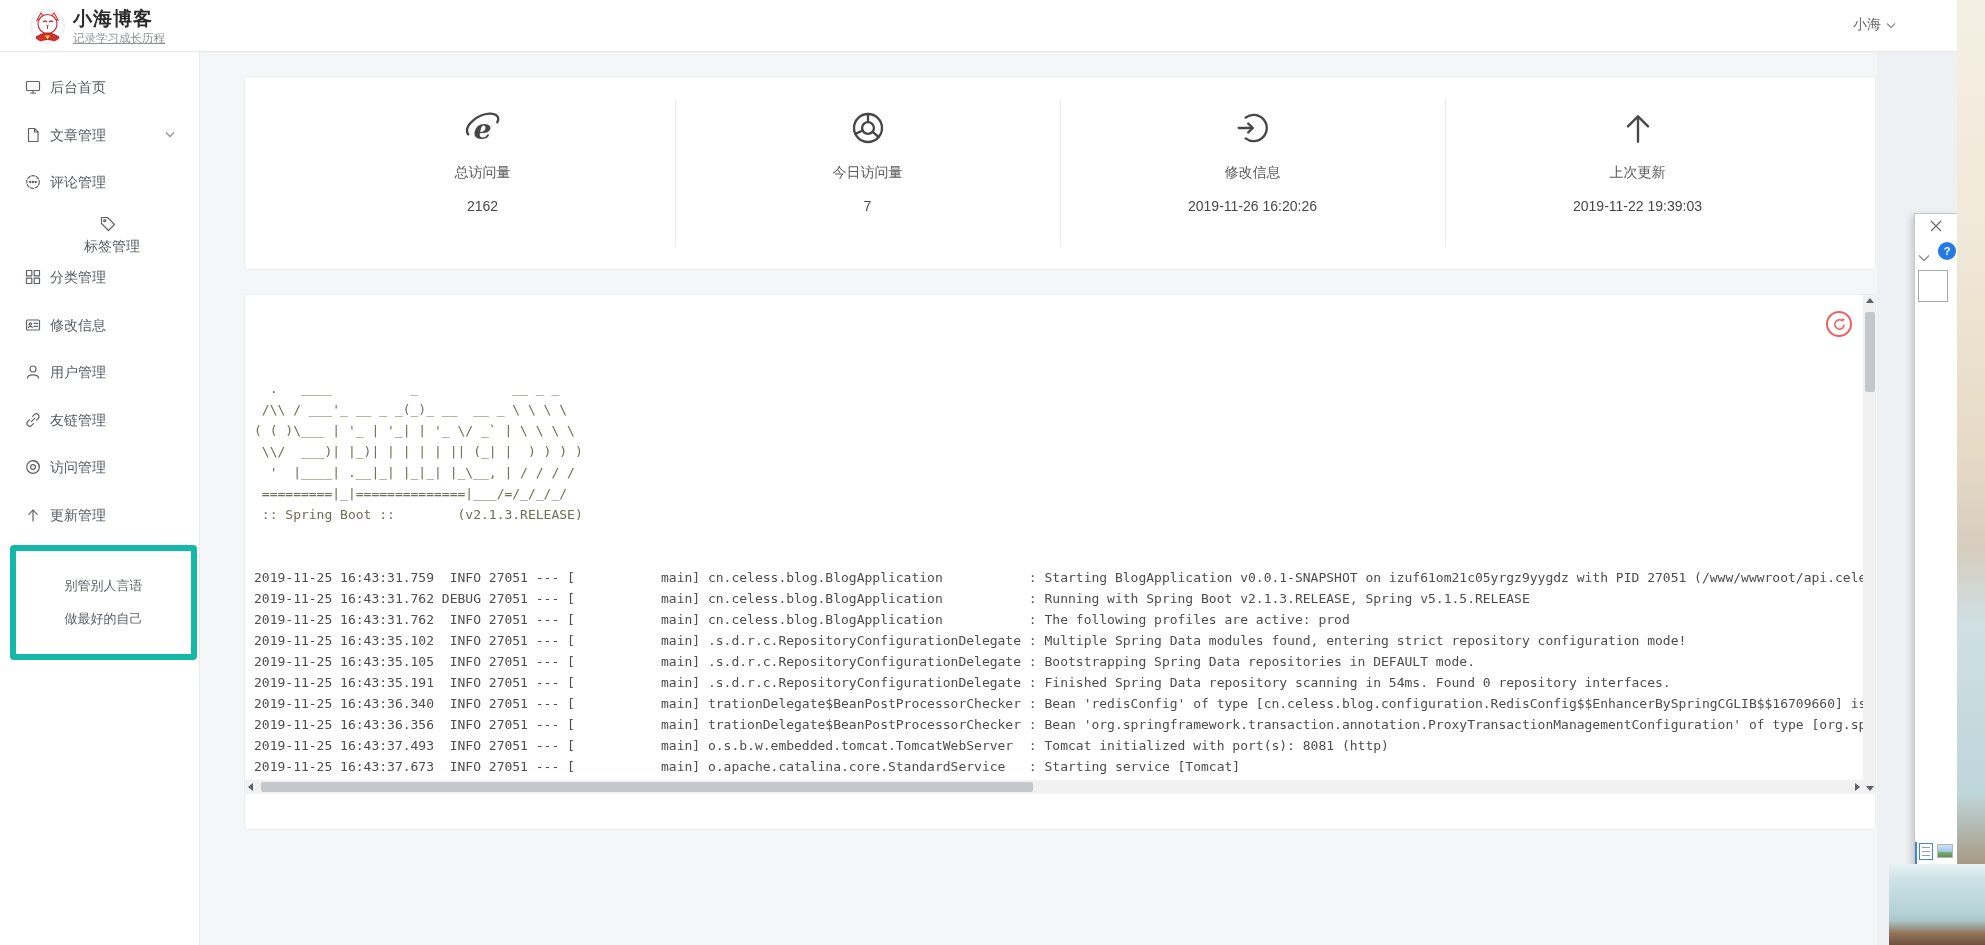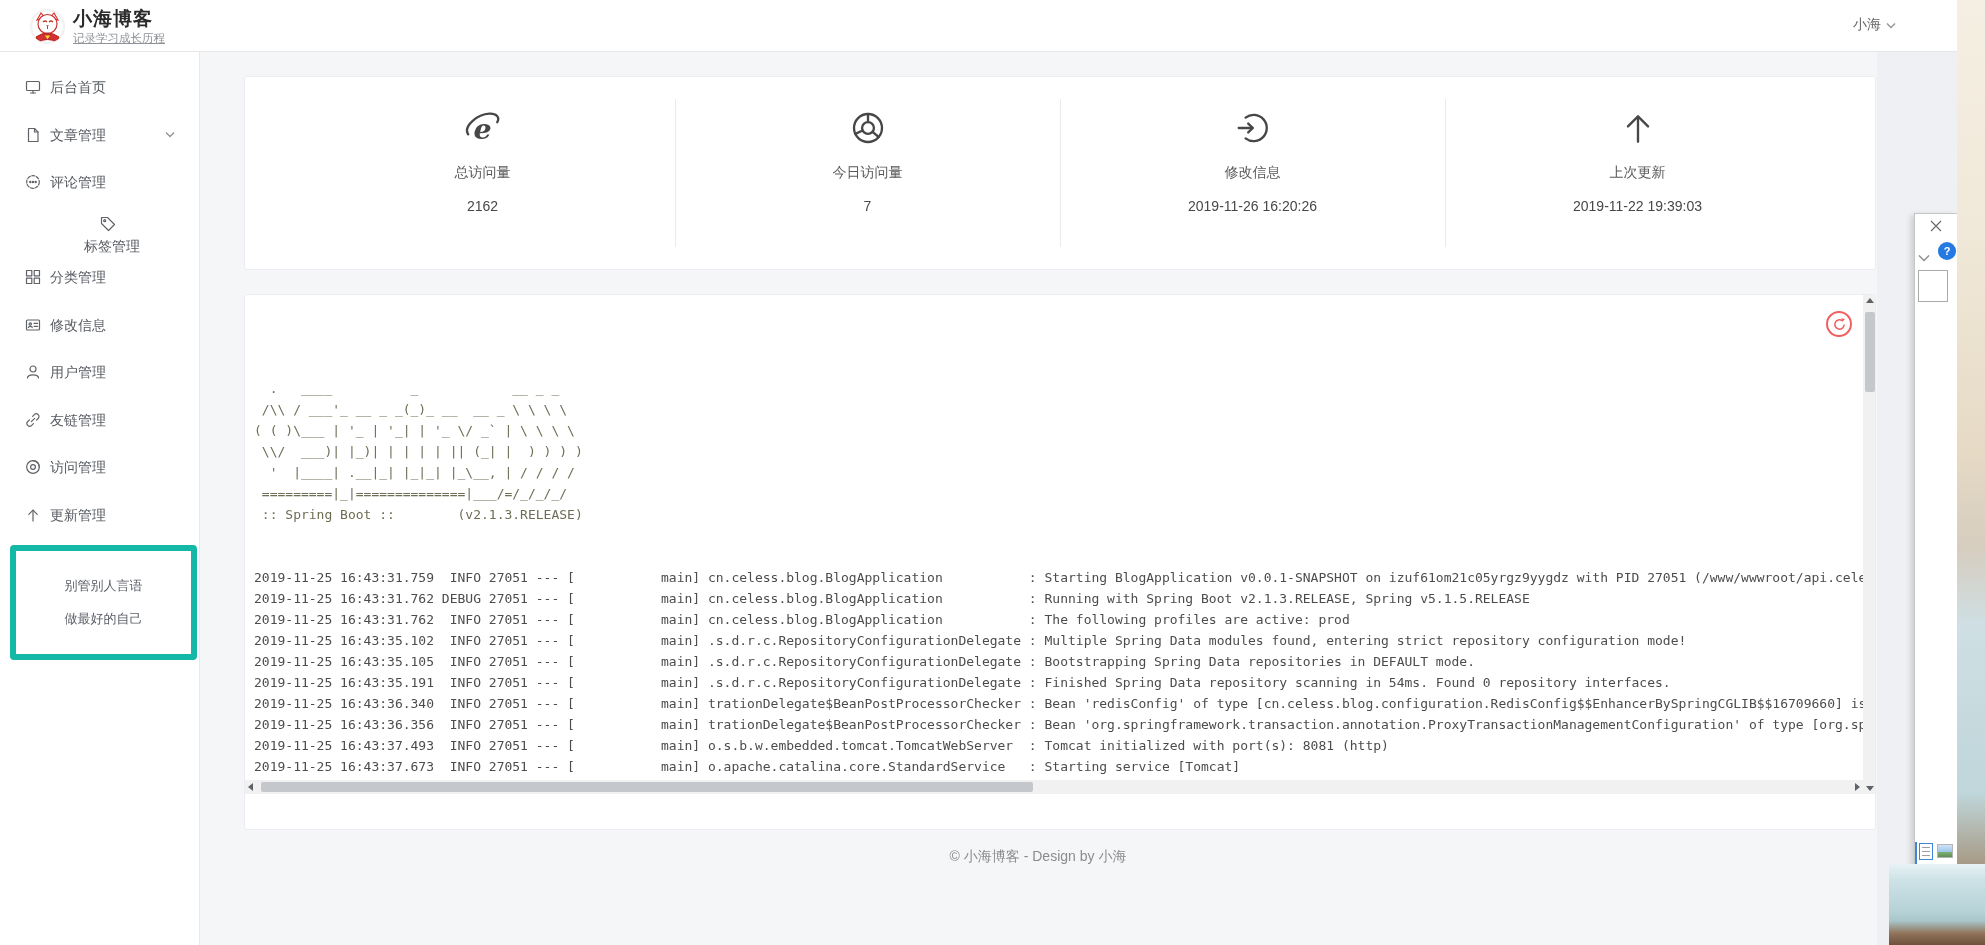--- a/index.html
+++ b/index.html
@@ -297,21 +297,20 @@
         <span class="tri tri-right"></span>
         <div class="thumb"></div>
       </div>
       <div class="vscroll">
         <span class="tri tri-up"></span>
         <span class="tri tri-down"></span>
         <div class="thumb"></div>
       </div>
     </div>
 
-    <div class="footer">© 小海博客 - Design by 小海</div>
   </div>
 
   <div class="grey-strip"></div>
   <div class="wallpaper"></div>
   <div class="side-panel">
     <div class="panel-close">
       <svg width="14" height="14" viewBox="0 0 14 14">
           <path d="M2 2 L12 12 M12 2 L2 12" stroke="#6b6b6b" stroke-width="1.2"></path>
         </svg>
     </div>

